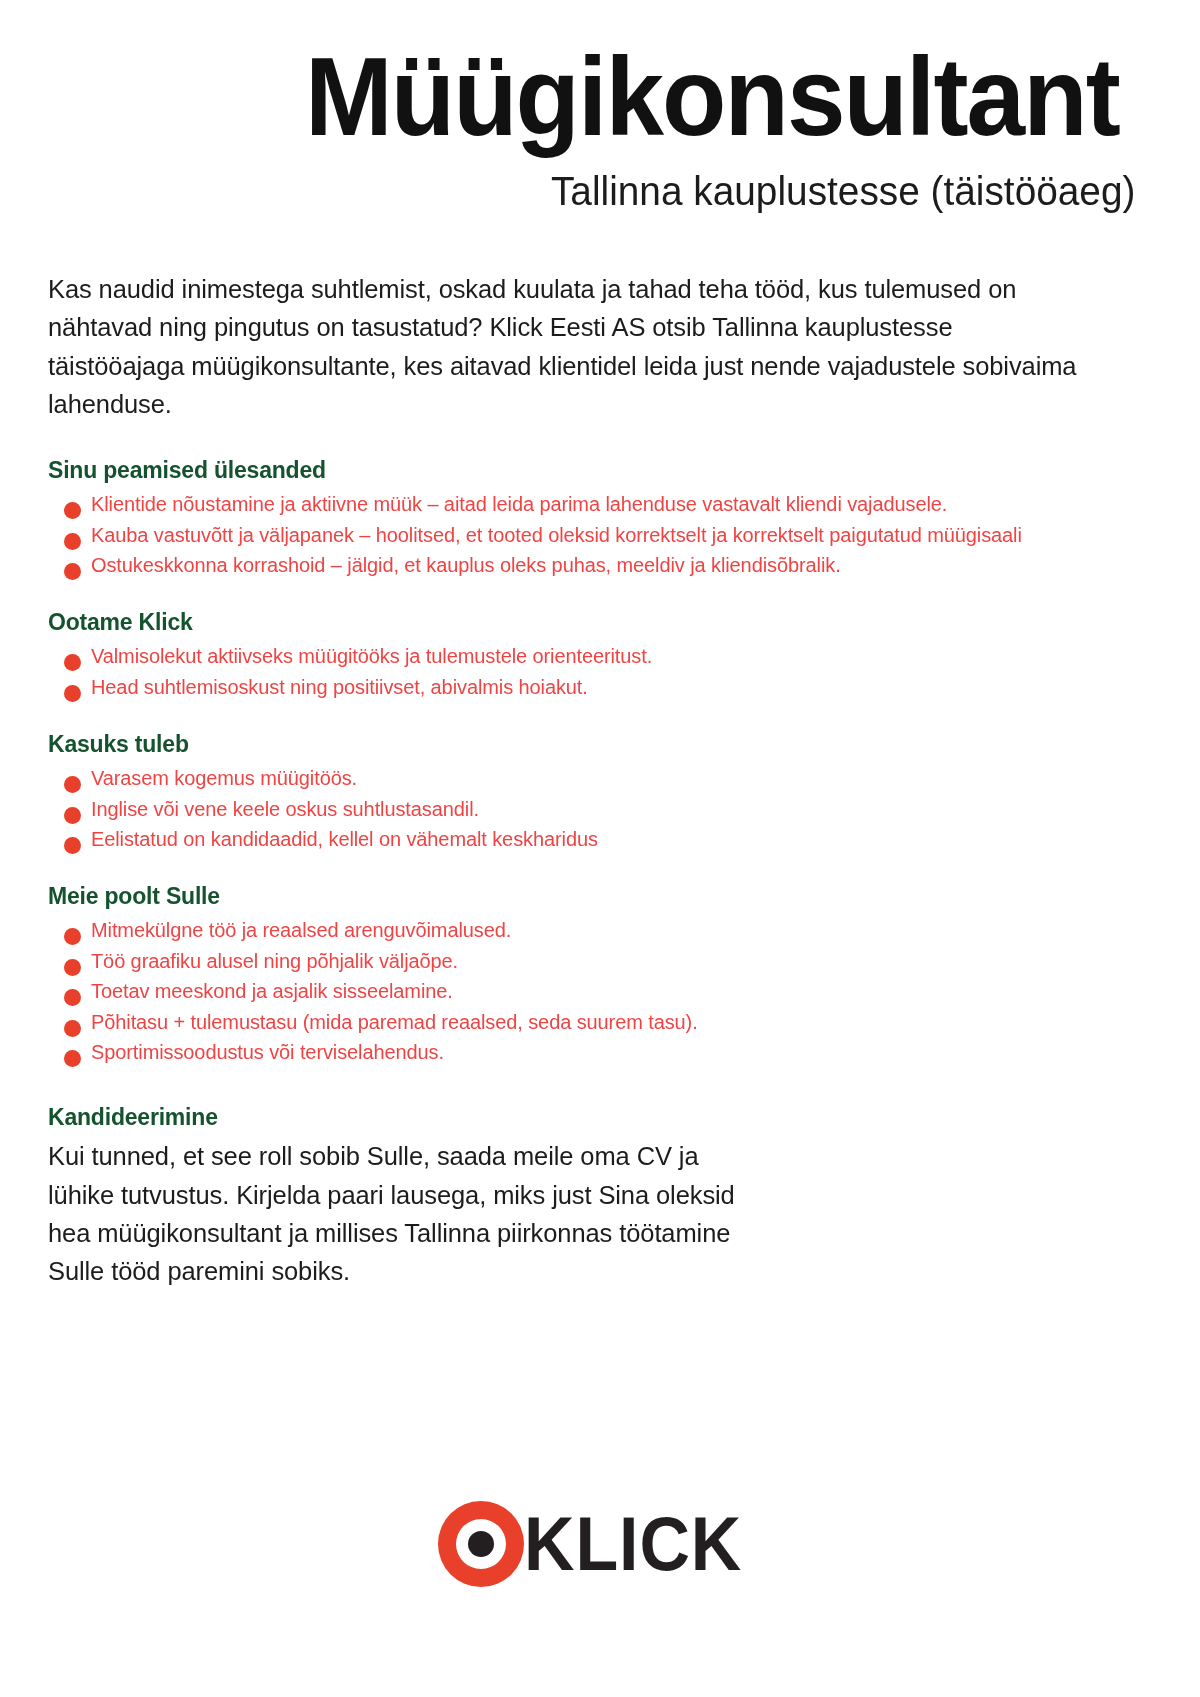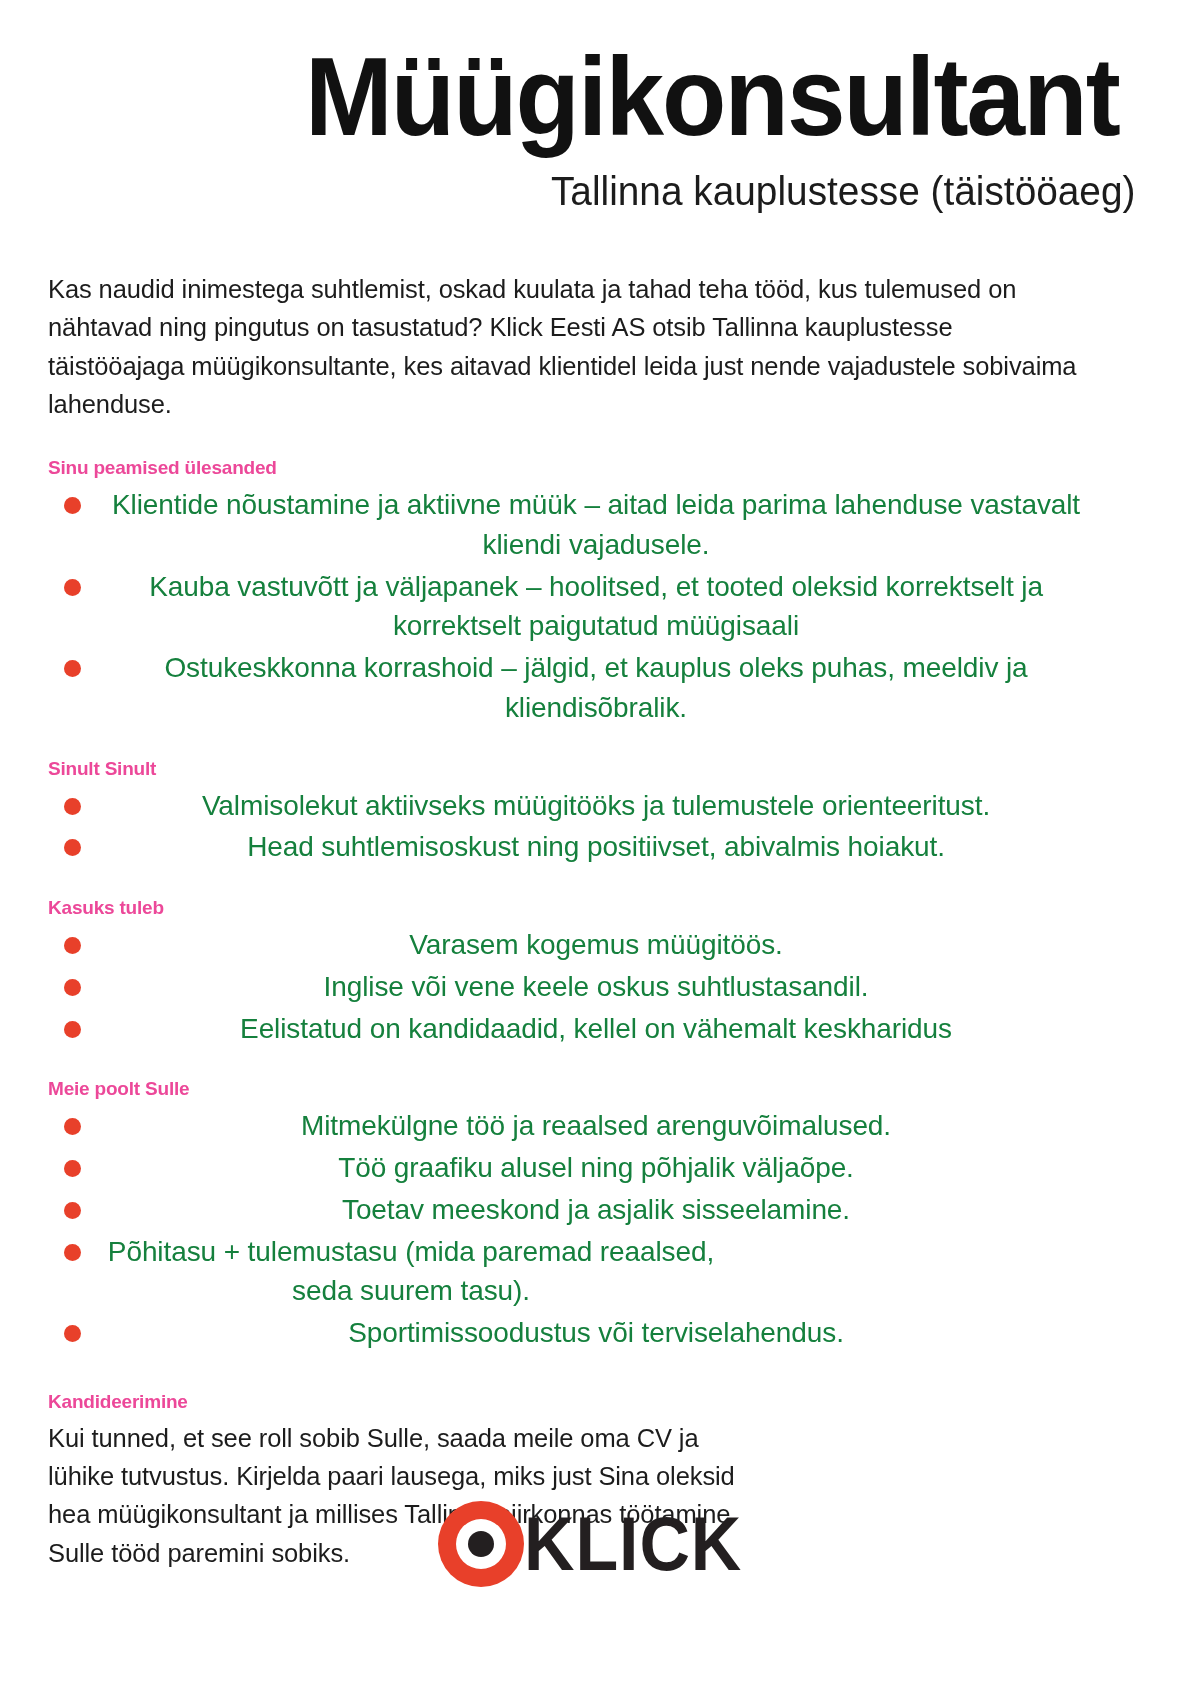--- a/index.html
+++ b/index.html
@@ -63,41 +63,40 @@
     color: #1c1c1c;
     margin: 0 0 34px 0;
     max-width: 1040px;
     letter-spacing: -0.1px;
   }
 
   .section {
     margin-bottom: 30px;
   }
   .section-heading {
-    font-size: 19px;
+    font-size: 23px;
     font-weight: 700;
-    color: #ec4899;
+    color: #14532d;
     margin: 0 0 6px 0;
     letter-spacing: -0.2px;
   }
   ul.bullets {
     list-style: none;
     margin: 0;
     padding: 0;
   }
   ul.bullets li {
     position: relative;
     padding-left: 43px;
-    font-size: 28px;
+    font-size: 20px;
     line-height: 1.42;
-    color: #15803d;
+    color: #ef4444;
     margin-bottom: 2px;
     max-width: 1010px;
     letter-spacing: -0.1px;
-    text-align: center;
   }
   ul.bullets li .dot {
     position: absolute;
     left: 16px;
     top: 12px;
     width: 17px;
     height: 17px;
     border-radius: 50%;
     background: #e8402a;
     display: block;
@@ -187,21 +186,21 @@
           <span>Kauba vastuvõtt ja väljapanek – hoolitsed, et tooted oleksid korrektselt ja korrektselt paigutatud müügisaali</span>
         </li>
         <li>
           <span class="dot"></span>
           <span>Ostukeskkonna korrashoid – jälgid, et kauplus oleks puhas, meeldiv ja kliendisõbralik.</span>
         </li>
       </ul>
     </div>
 
     <div class="section">
-      <h2 class="section-heading">Sinult Sinult</h2>
+      <h2 class="section-heading">Ootame Klick</h2>
       <ul class="bullets">
         <li>
           <span class="dot"></span>
           <span>Valmisolekut aktiivseks müügitööks ja tulemustele orienteeritust.</span>
         </li>
         <li>
           <span class="dot"></span>
           <span>Head suhtlemisoskust ning positiivset, abivalmis hoiakut.</span>
         </li>
       </ul>

